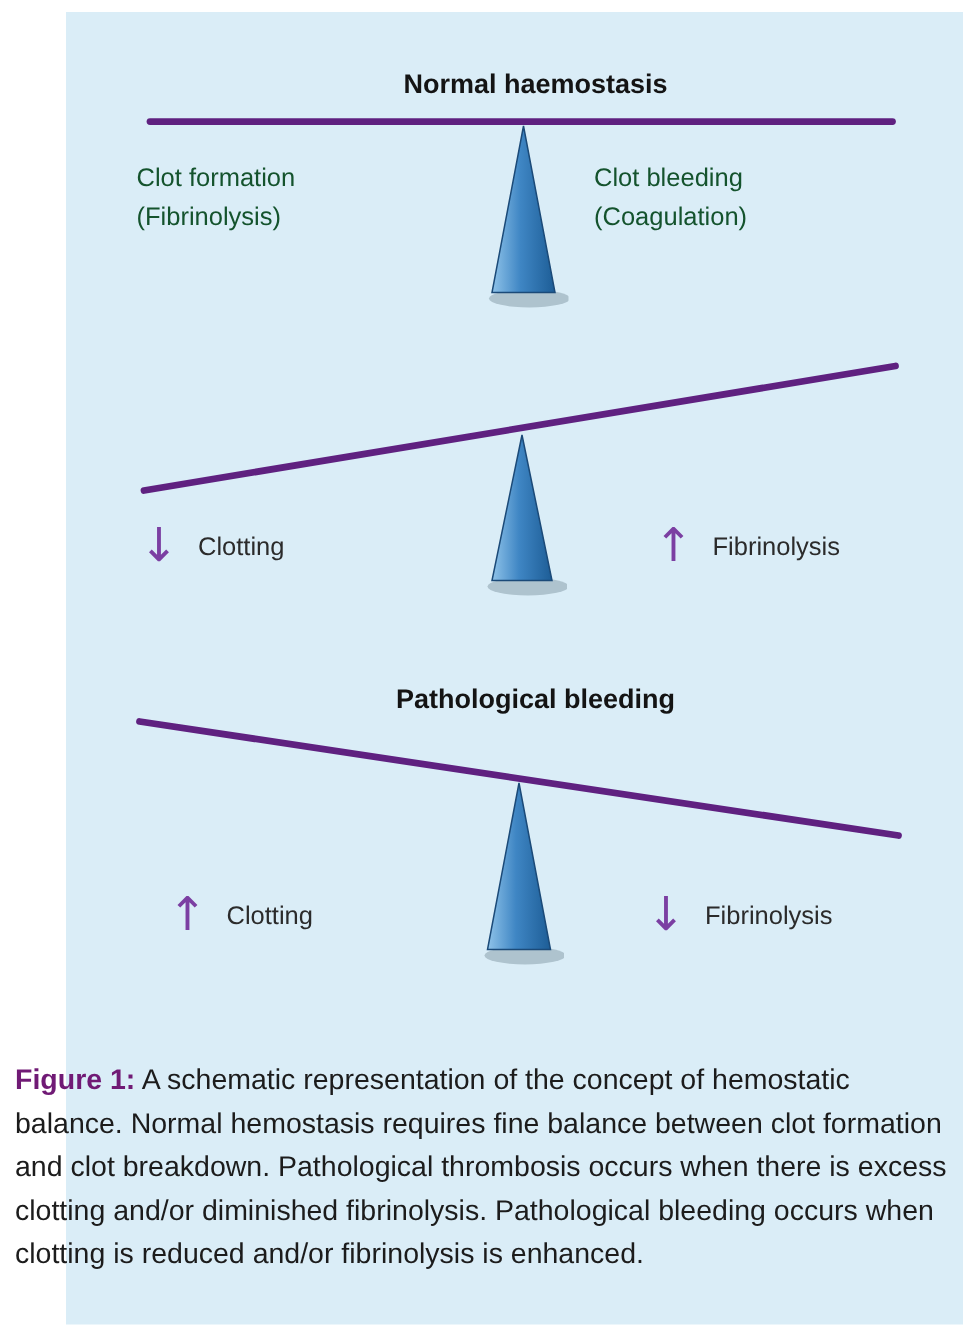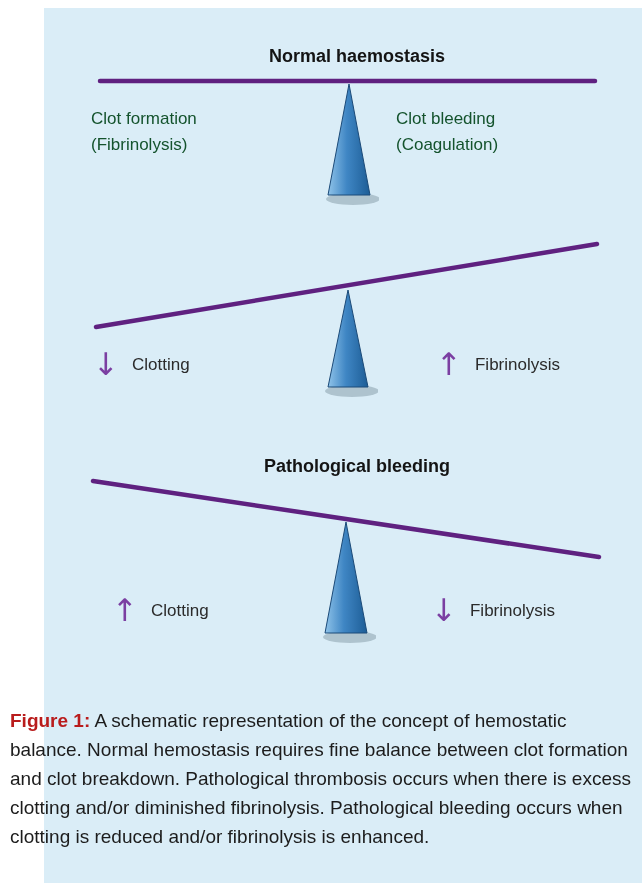--- a/index.html
+++ b/index.html
@@ -53,21 +53,21 @@
   }
   .caption {
     position: absolute;
     left: 10px; top: 706px;
     width: 624px;
     font-size: 19px;
     line-height: 29px;
     color: #1c1c1c;
   }
   .caption .fig-label {
-    color: #b91c1c;
+    color: #701a75;
     font-weight: bold;
   }
 </style>
 </head>
 <body>
 
 <div class="panel">
 
   <div class="section-title" style="top:38px;">Normal haemostasis</div>
   <div class="section-title" style="top:448px;">Pathological bleeding</div>

